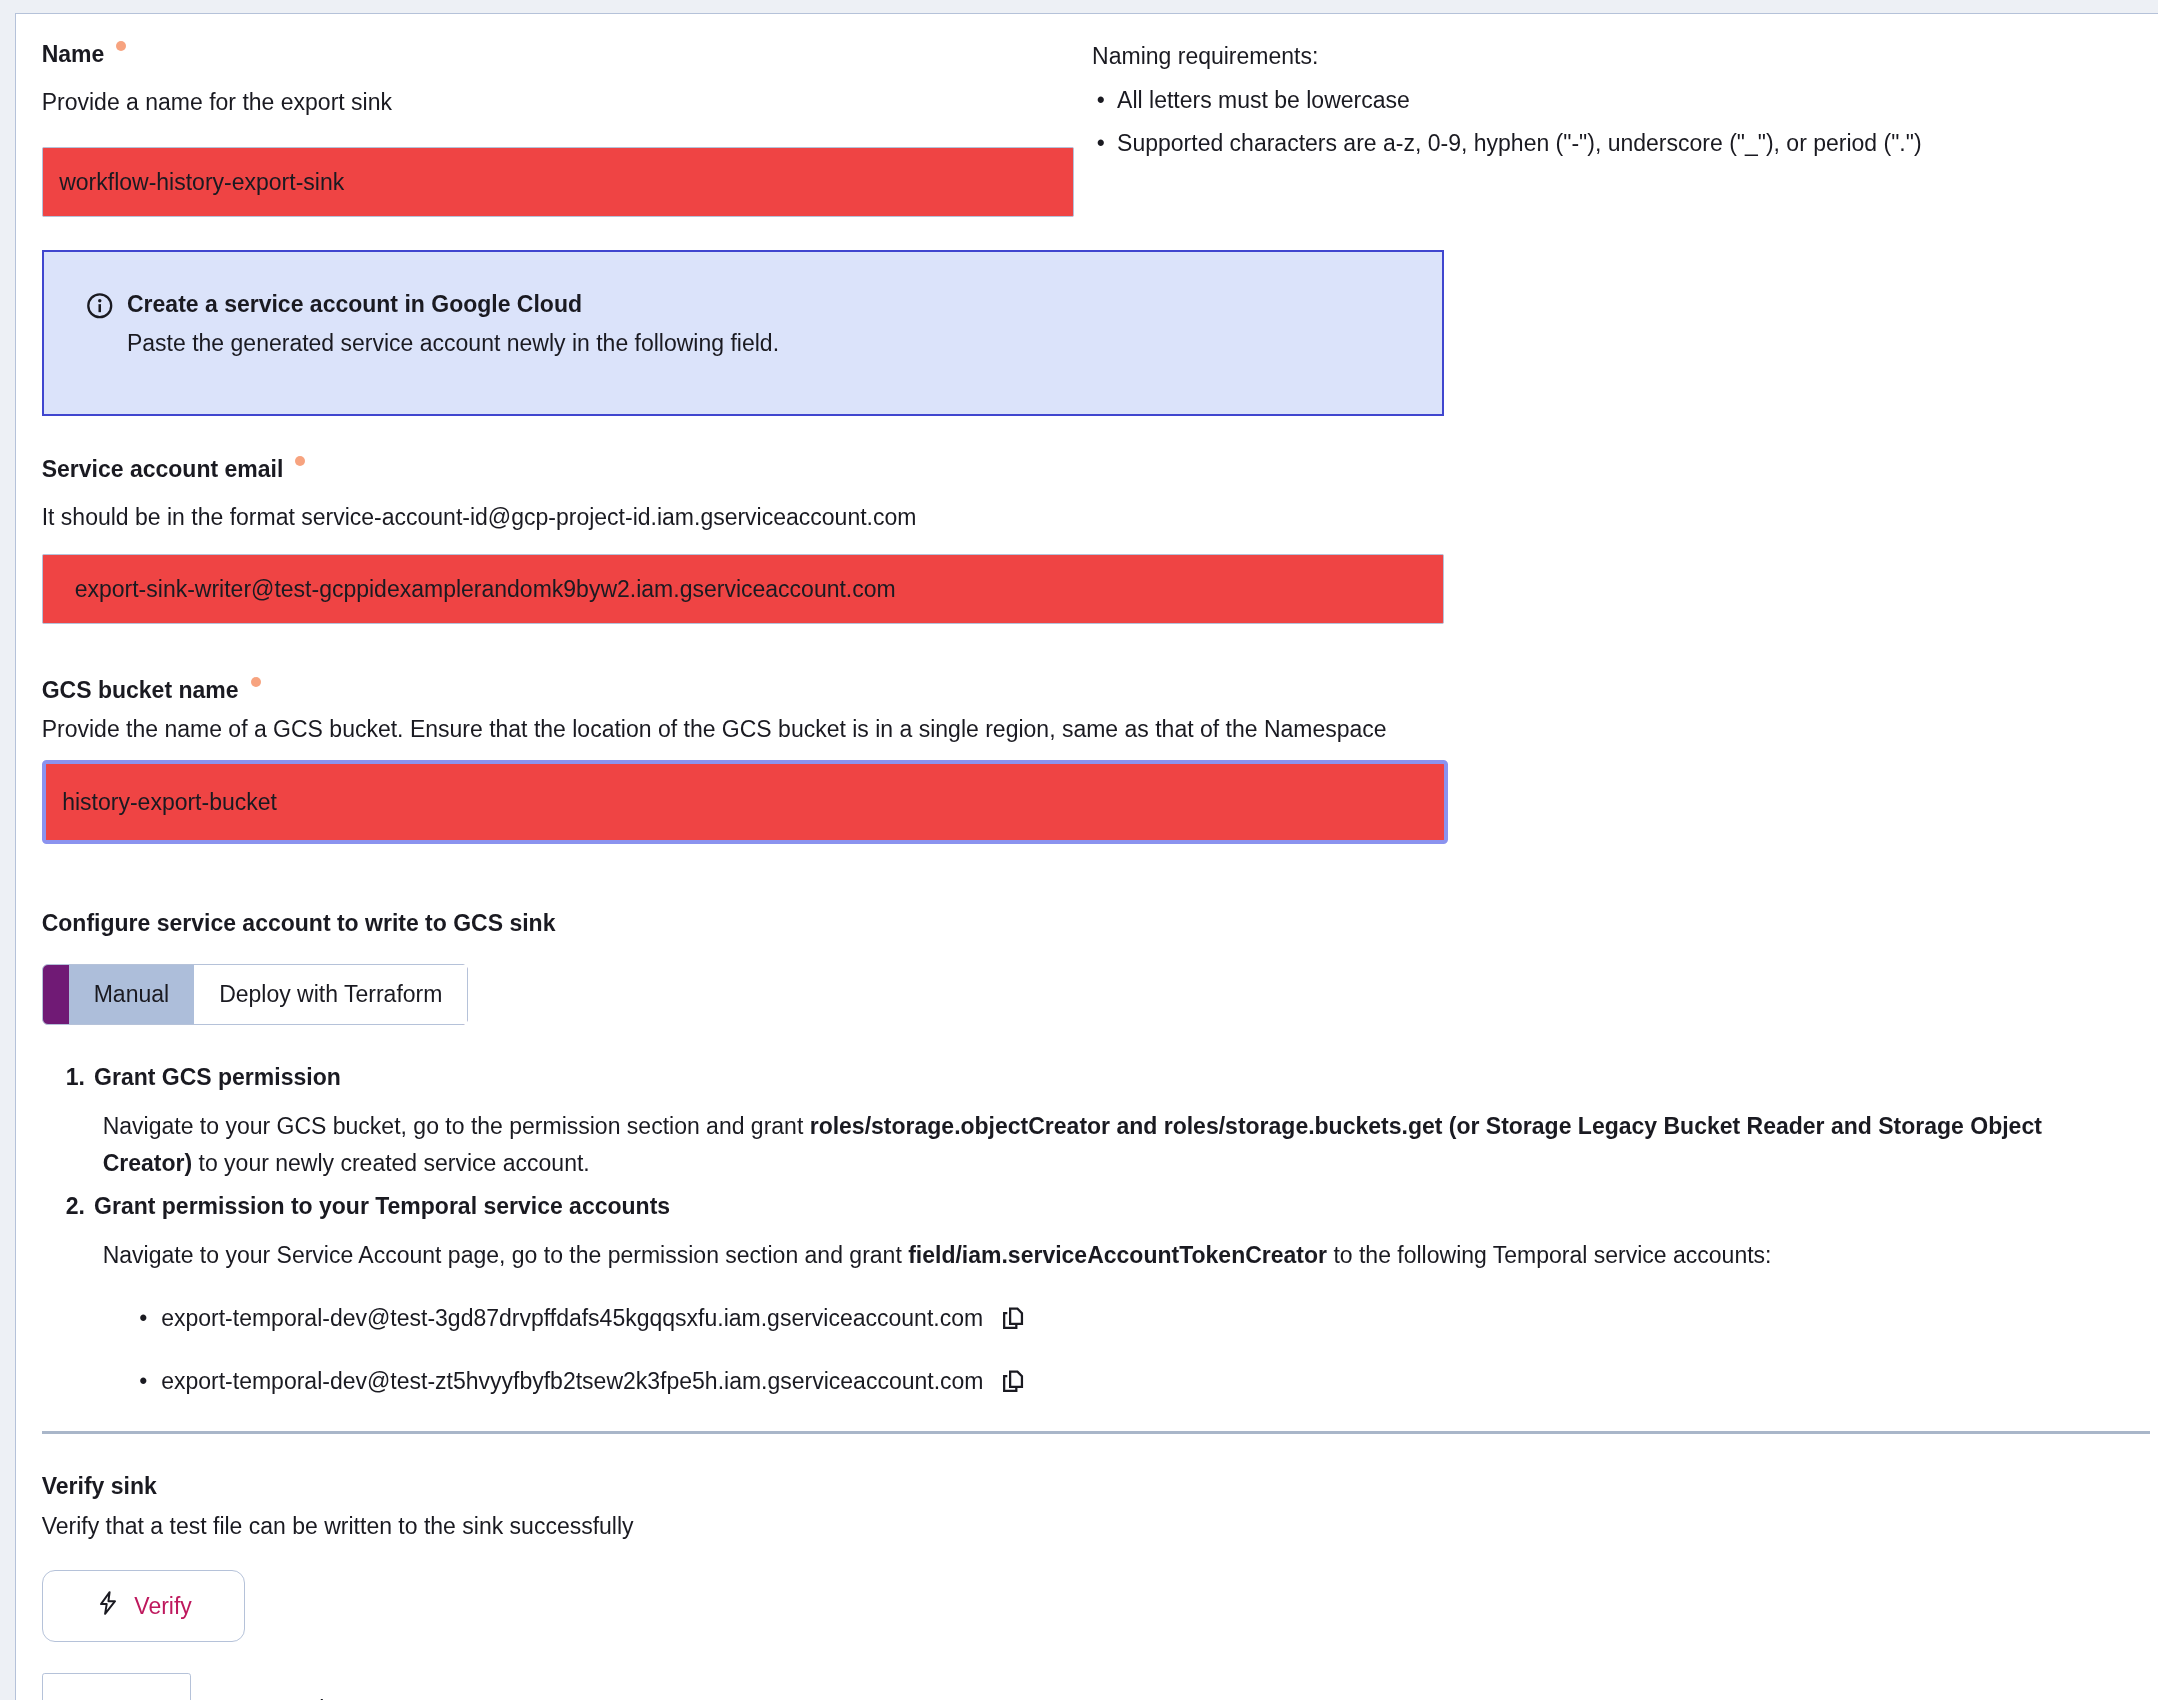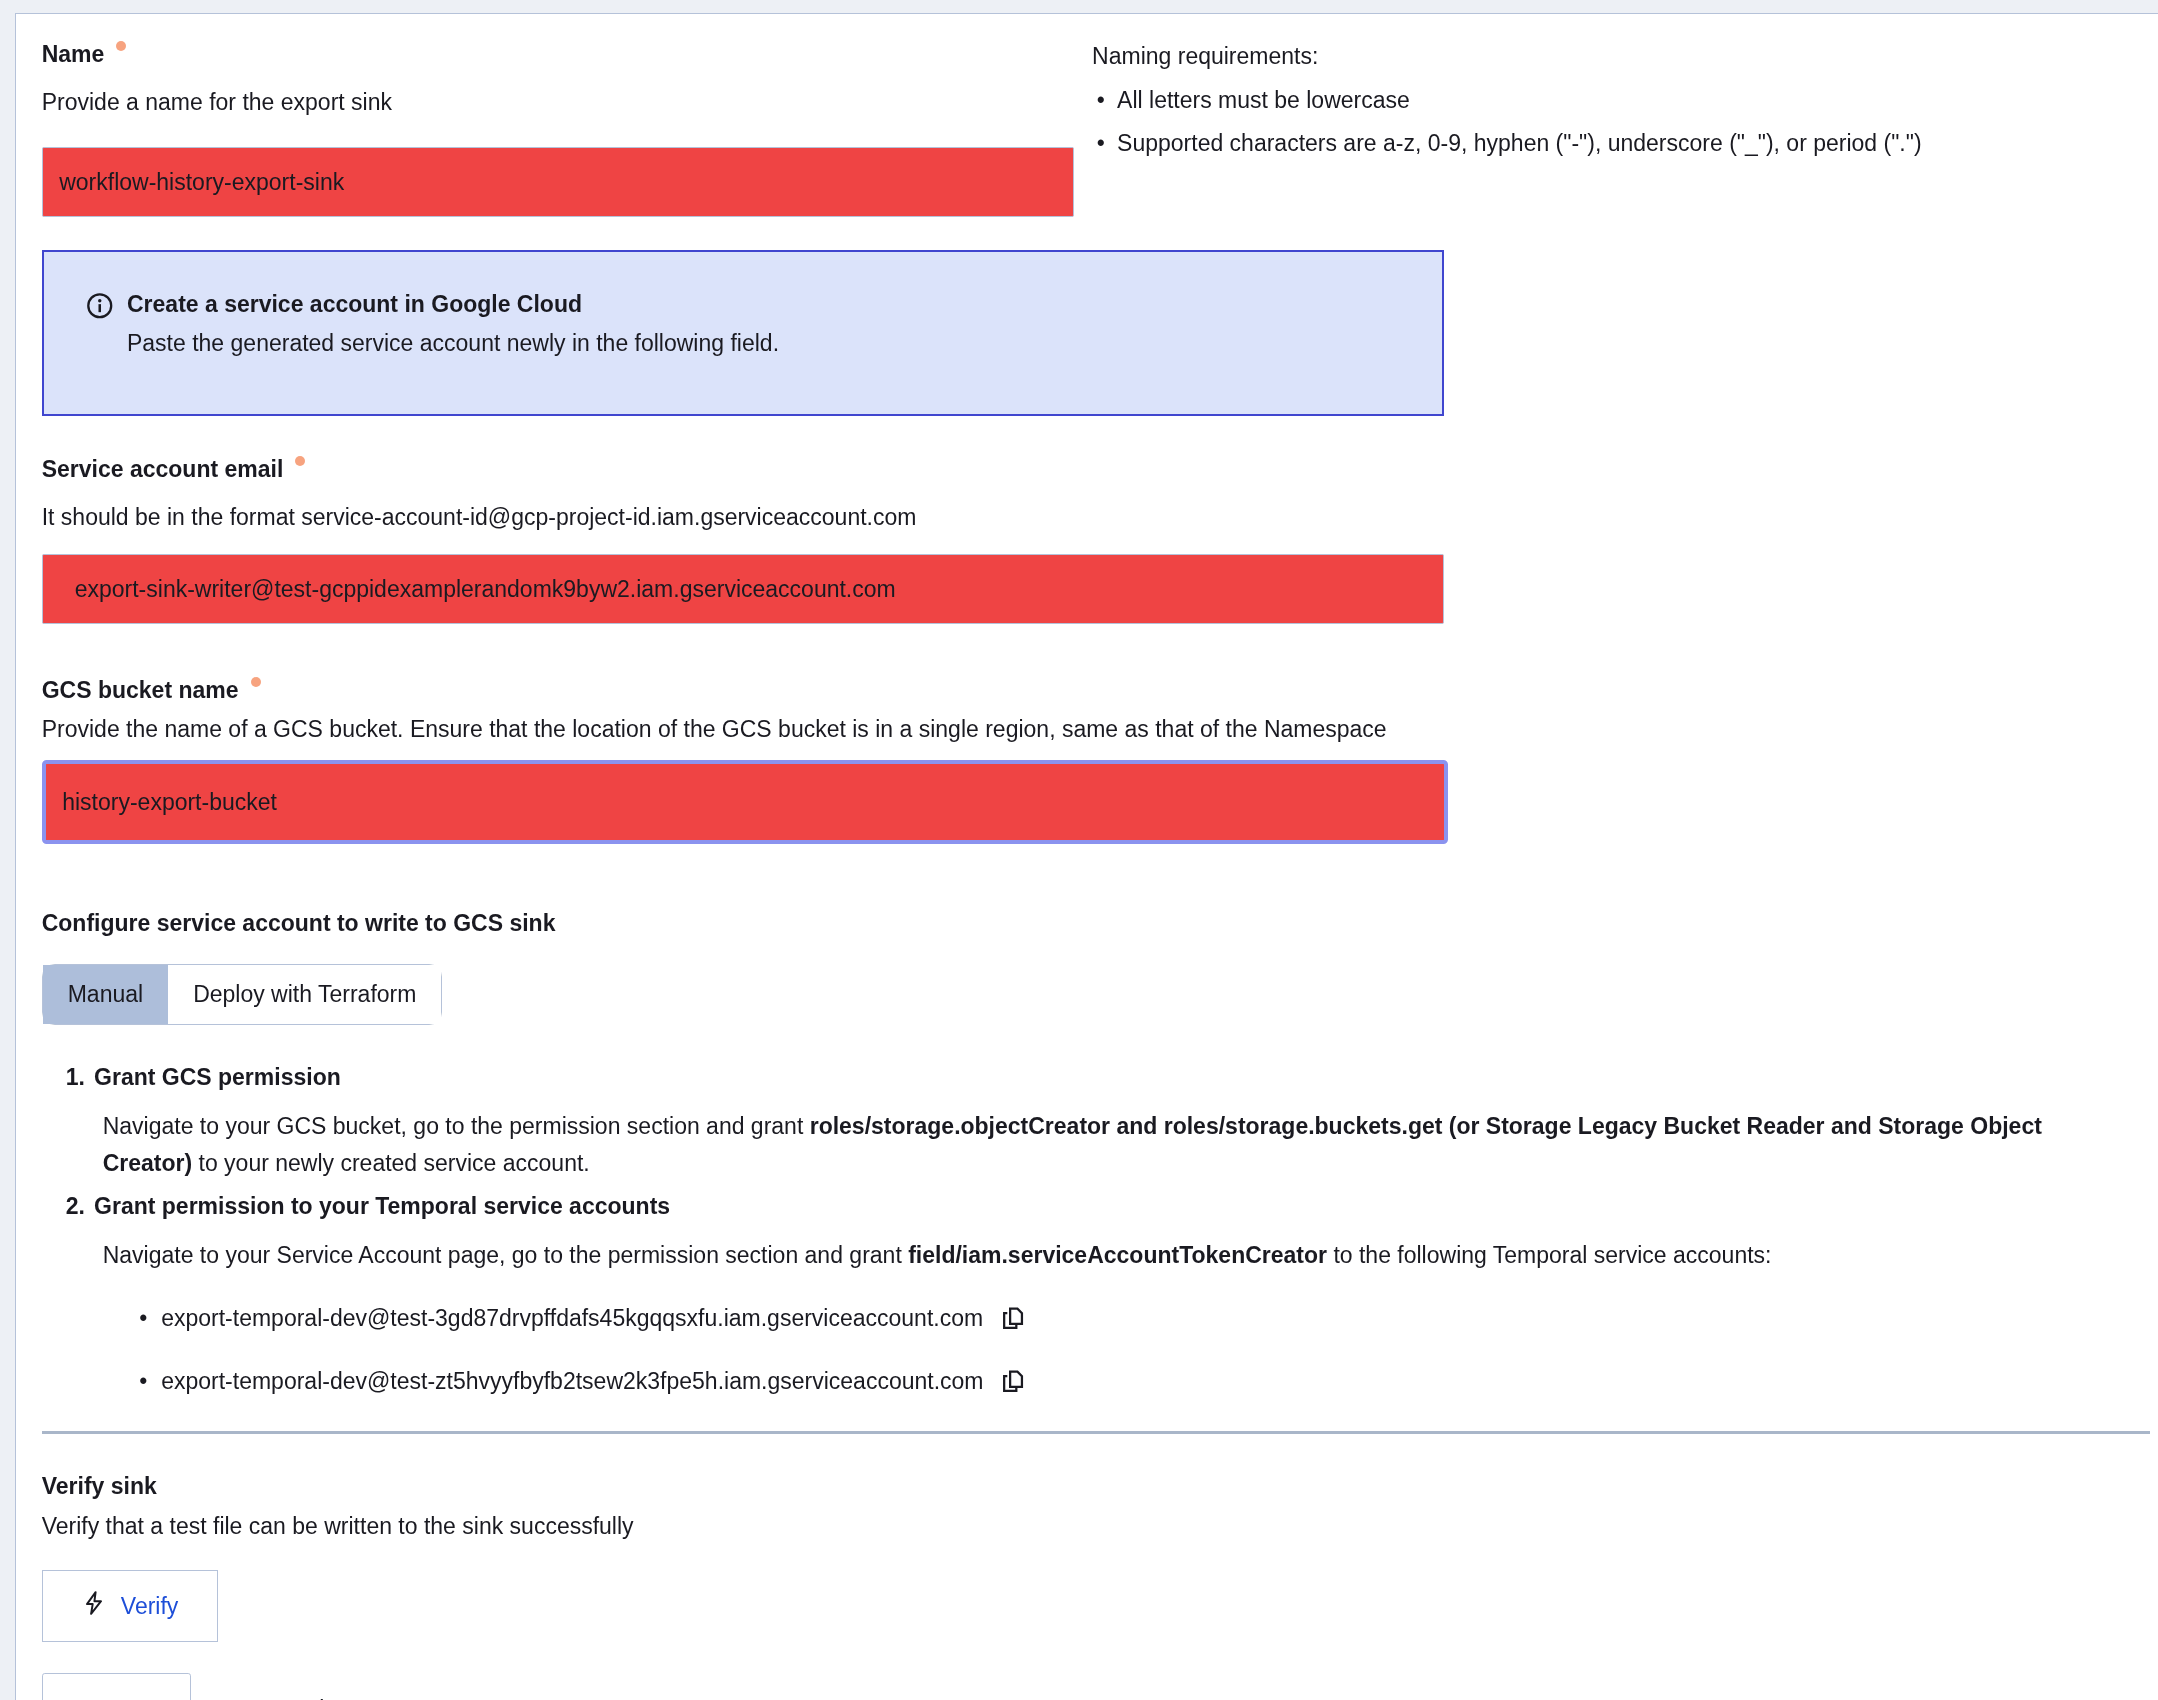--- a/index.html
+++ b/index.html
@@ -85,22 +85,23 @@
   .sa-field .text-input { margin-top: 24px; padding-left: 32px; }
   .bucket-field { margin-top: 53px; }
   .bucket-field .field-desc { margin-top: 13px; }
 
   .configure-heading { margin-top: 66px; font-weight: 700; line-height: 27.5px; }
 
   .tabs {
     margin-top: 26px;
     display: inline-flex;
     border: 1.8px solid #b5c2d9;
-    border-radius: 13px;
-    background: #fef9c3;
+    border-radius: 6px;
+    background: #701a75;
+    padding-left: 26px;
   }
   .tab {
     height: 59px;
     display: flex; align-items: center; justify-content: center;
     padding: 0 25px;
     background: #fff;
     border: none;
     font: inherit;
     color: #1a1a21;
     cursor: pointer;
@@ -121,27 +122,27 @@
     background: none; border: none; padding: 0; margin-left: 16.5px;
     display: flex; align-items: center; cursor: pointer;
   }
 
   .divider { margin-top: 31px; height: 2.8px; width: 2108px; background: #a9b6c9; }
 
   .verify-heading { margin-top: 39px; font-weight: 700; line-height: 27.5px; }
   .verify-desc { margin-top: 13px; line-height: 26px; }
   .verify-btn {
     margin-top: 31px;
-    width: 176px; height: 72px;
-    box-sizing: border-box;
-    border: 1.8px solid #b5c2d9;
-    border-radius: 0;
+    width: 203px; height: 72px;
+    box-sizing: border-box;
+    border: 1.8px solid #b5c2d9;
+    border-radius: 13px;
     background: #fff;
     font: inherit;
-    color: #1d4ed8;
+    color: #be185d;
     display: flex; align-items: center; justify-content: center; gap: 13.8px;
     cursor: pointer;
   }
 
   .actions-row { margin-top: 31px; display: flex; align-items: flex-start; }
   .create-btn {
     width: 149px; height: 72px;
     box-sizing: border-box;
     border: 1.8px solid #b5c2d9;
     border-radius: 2.8px;

